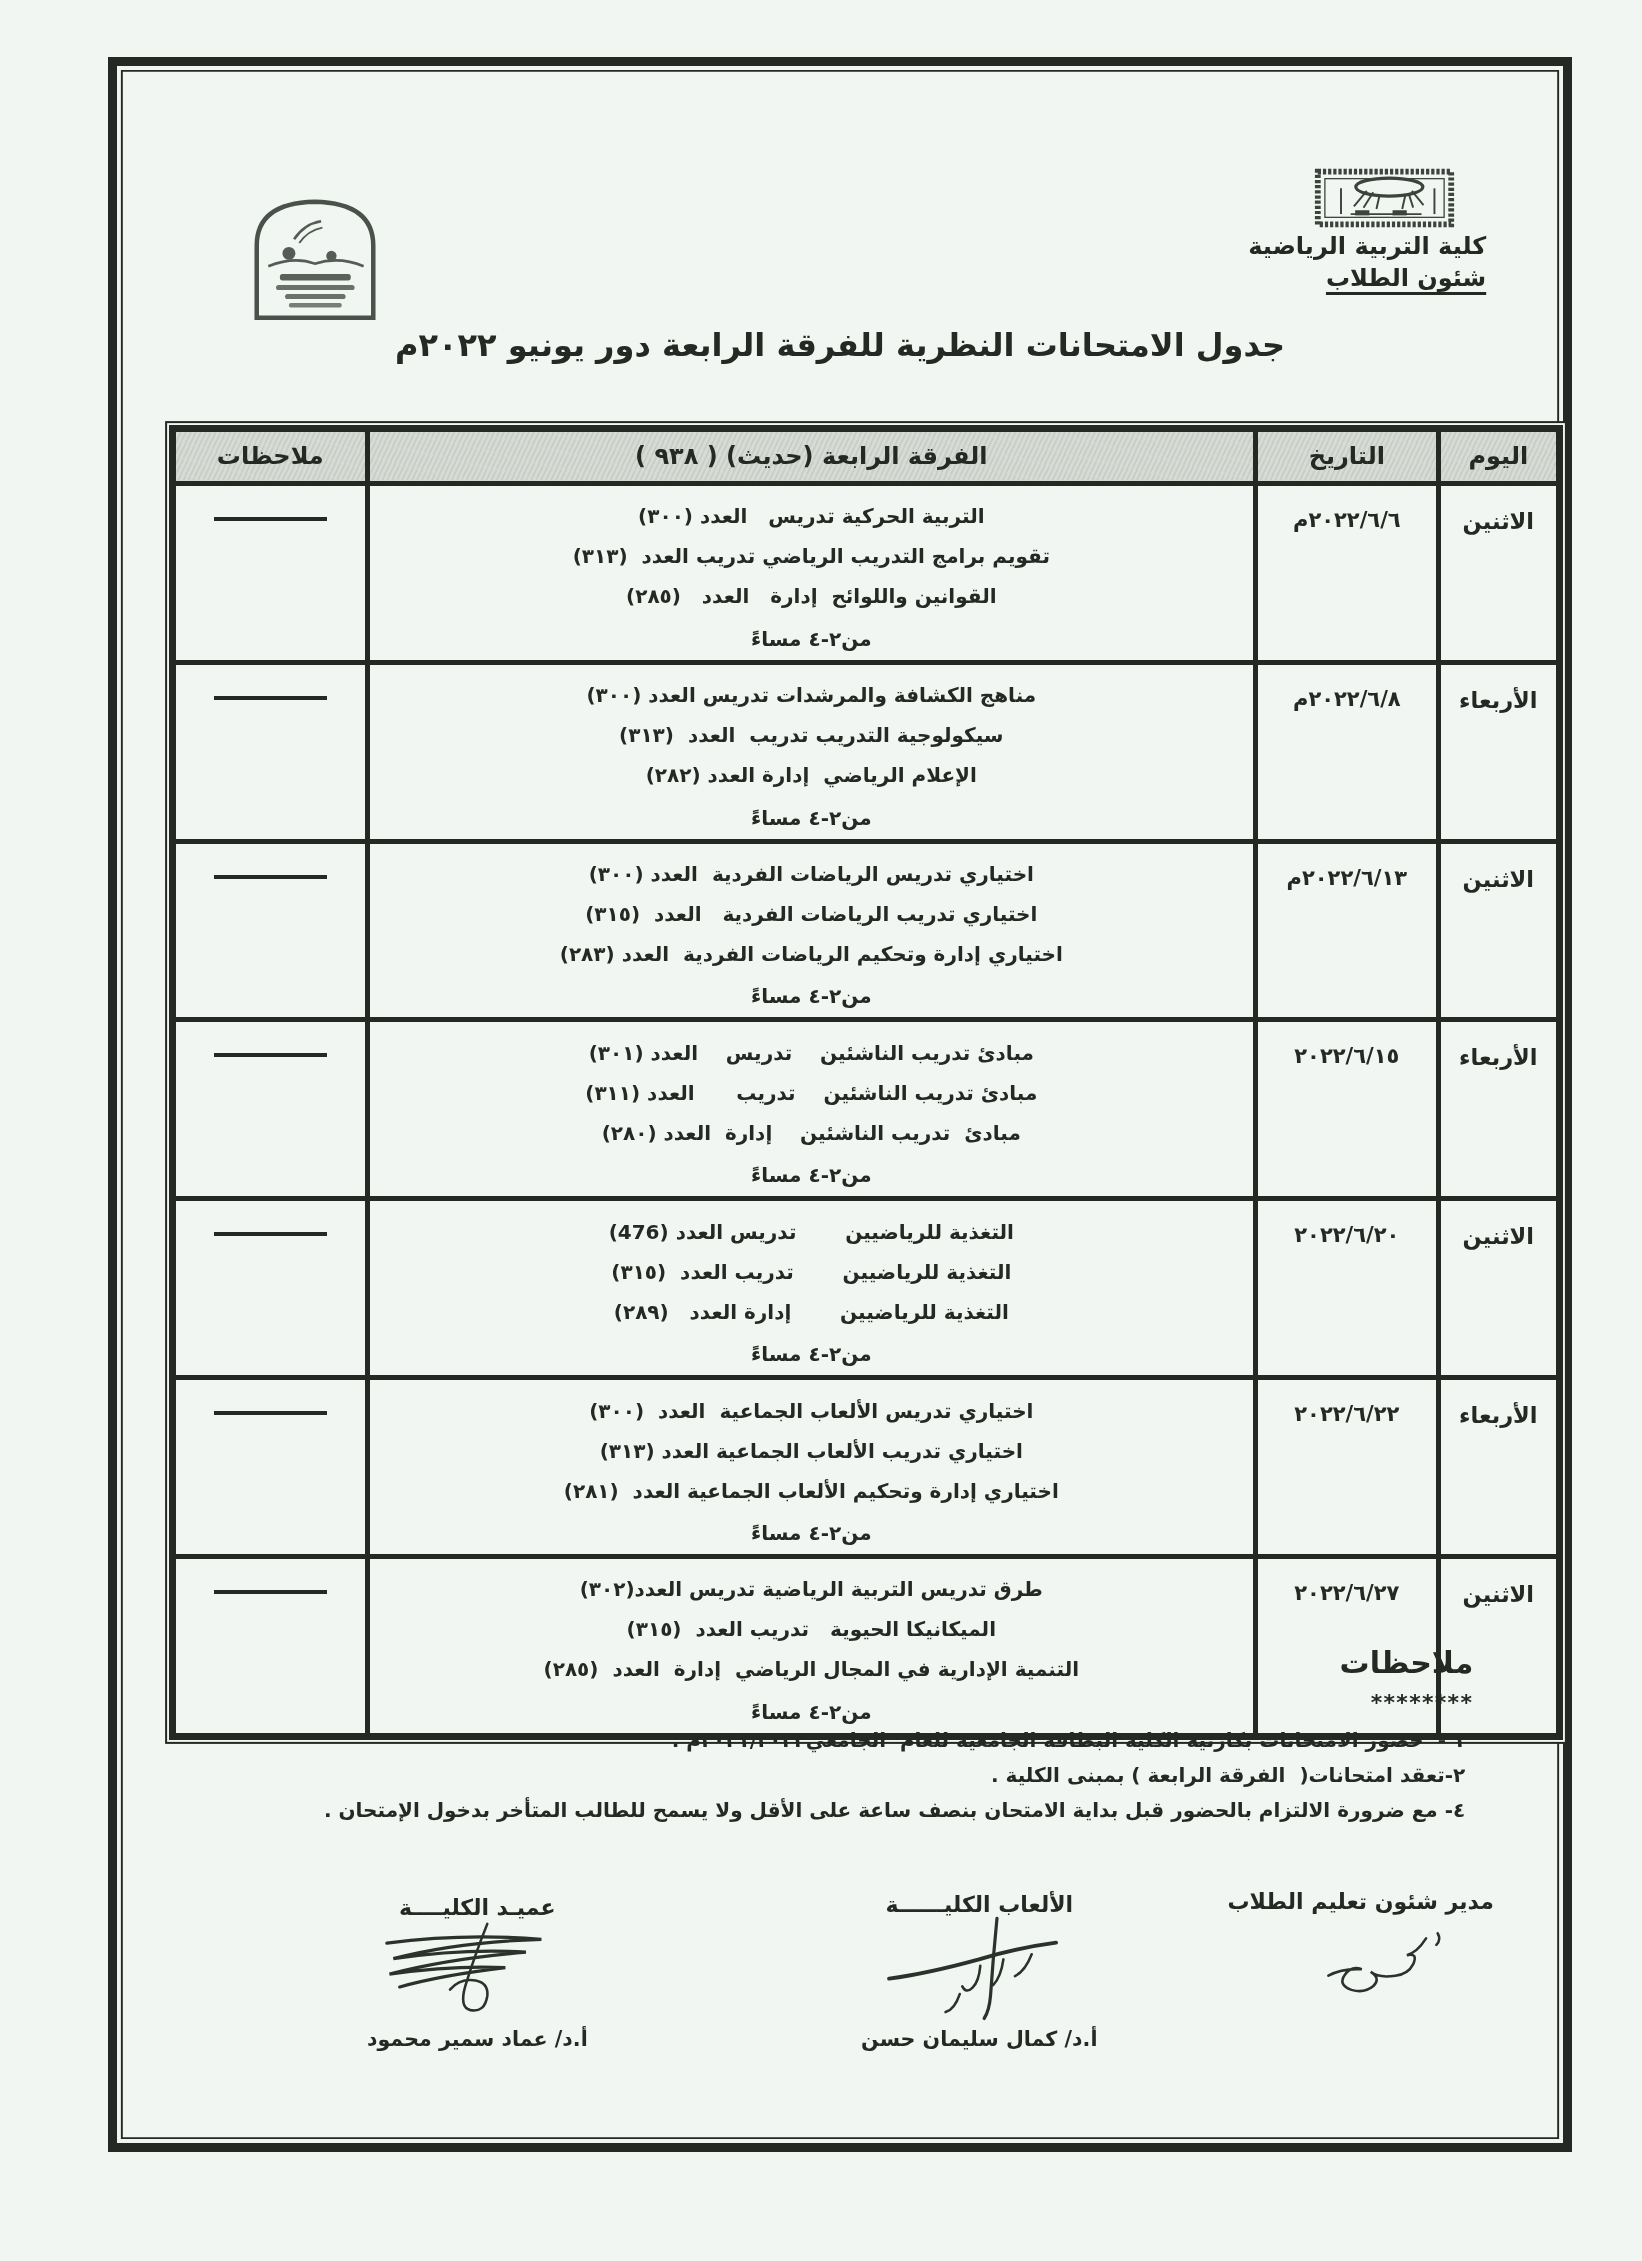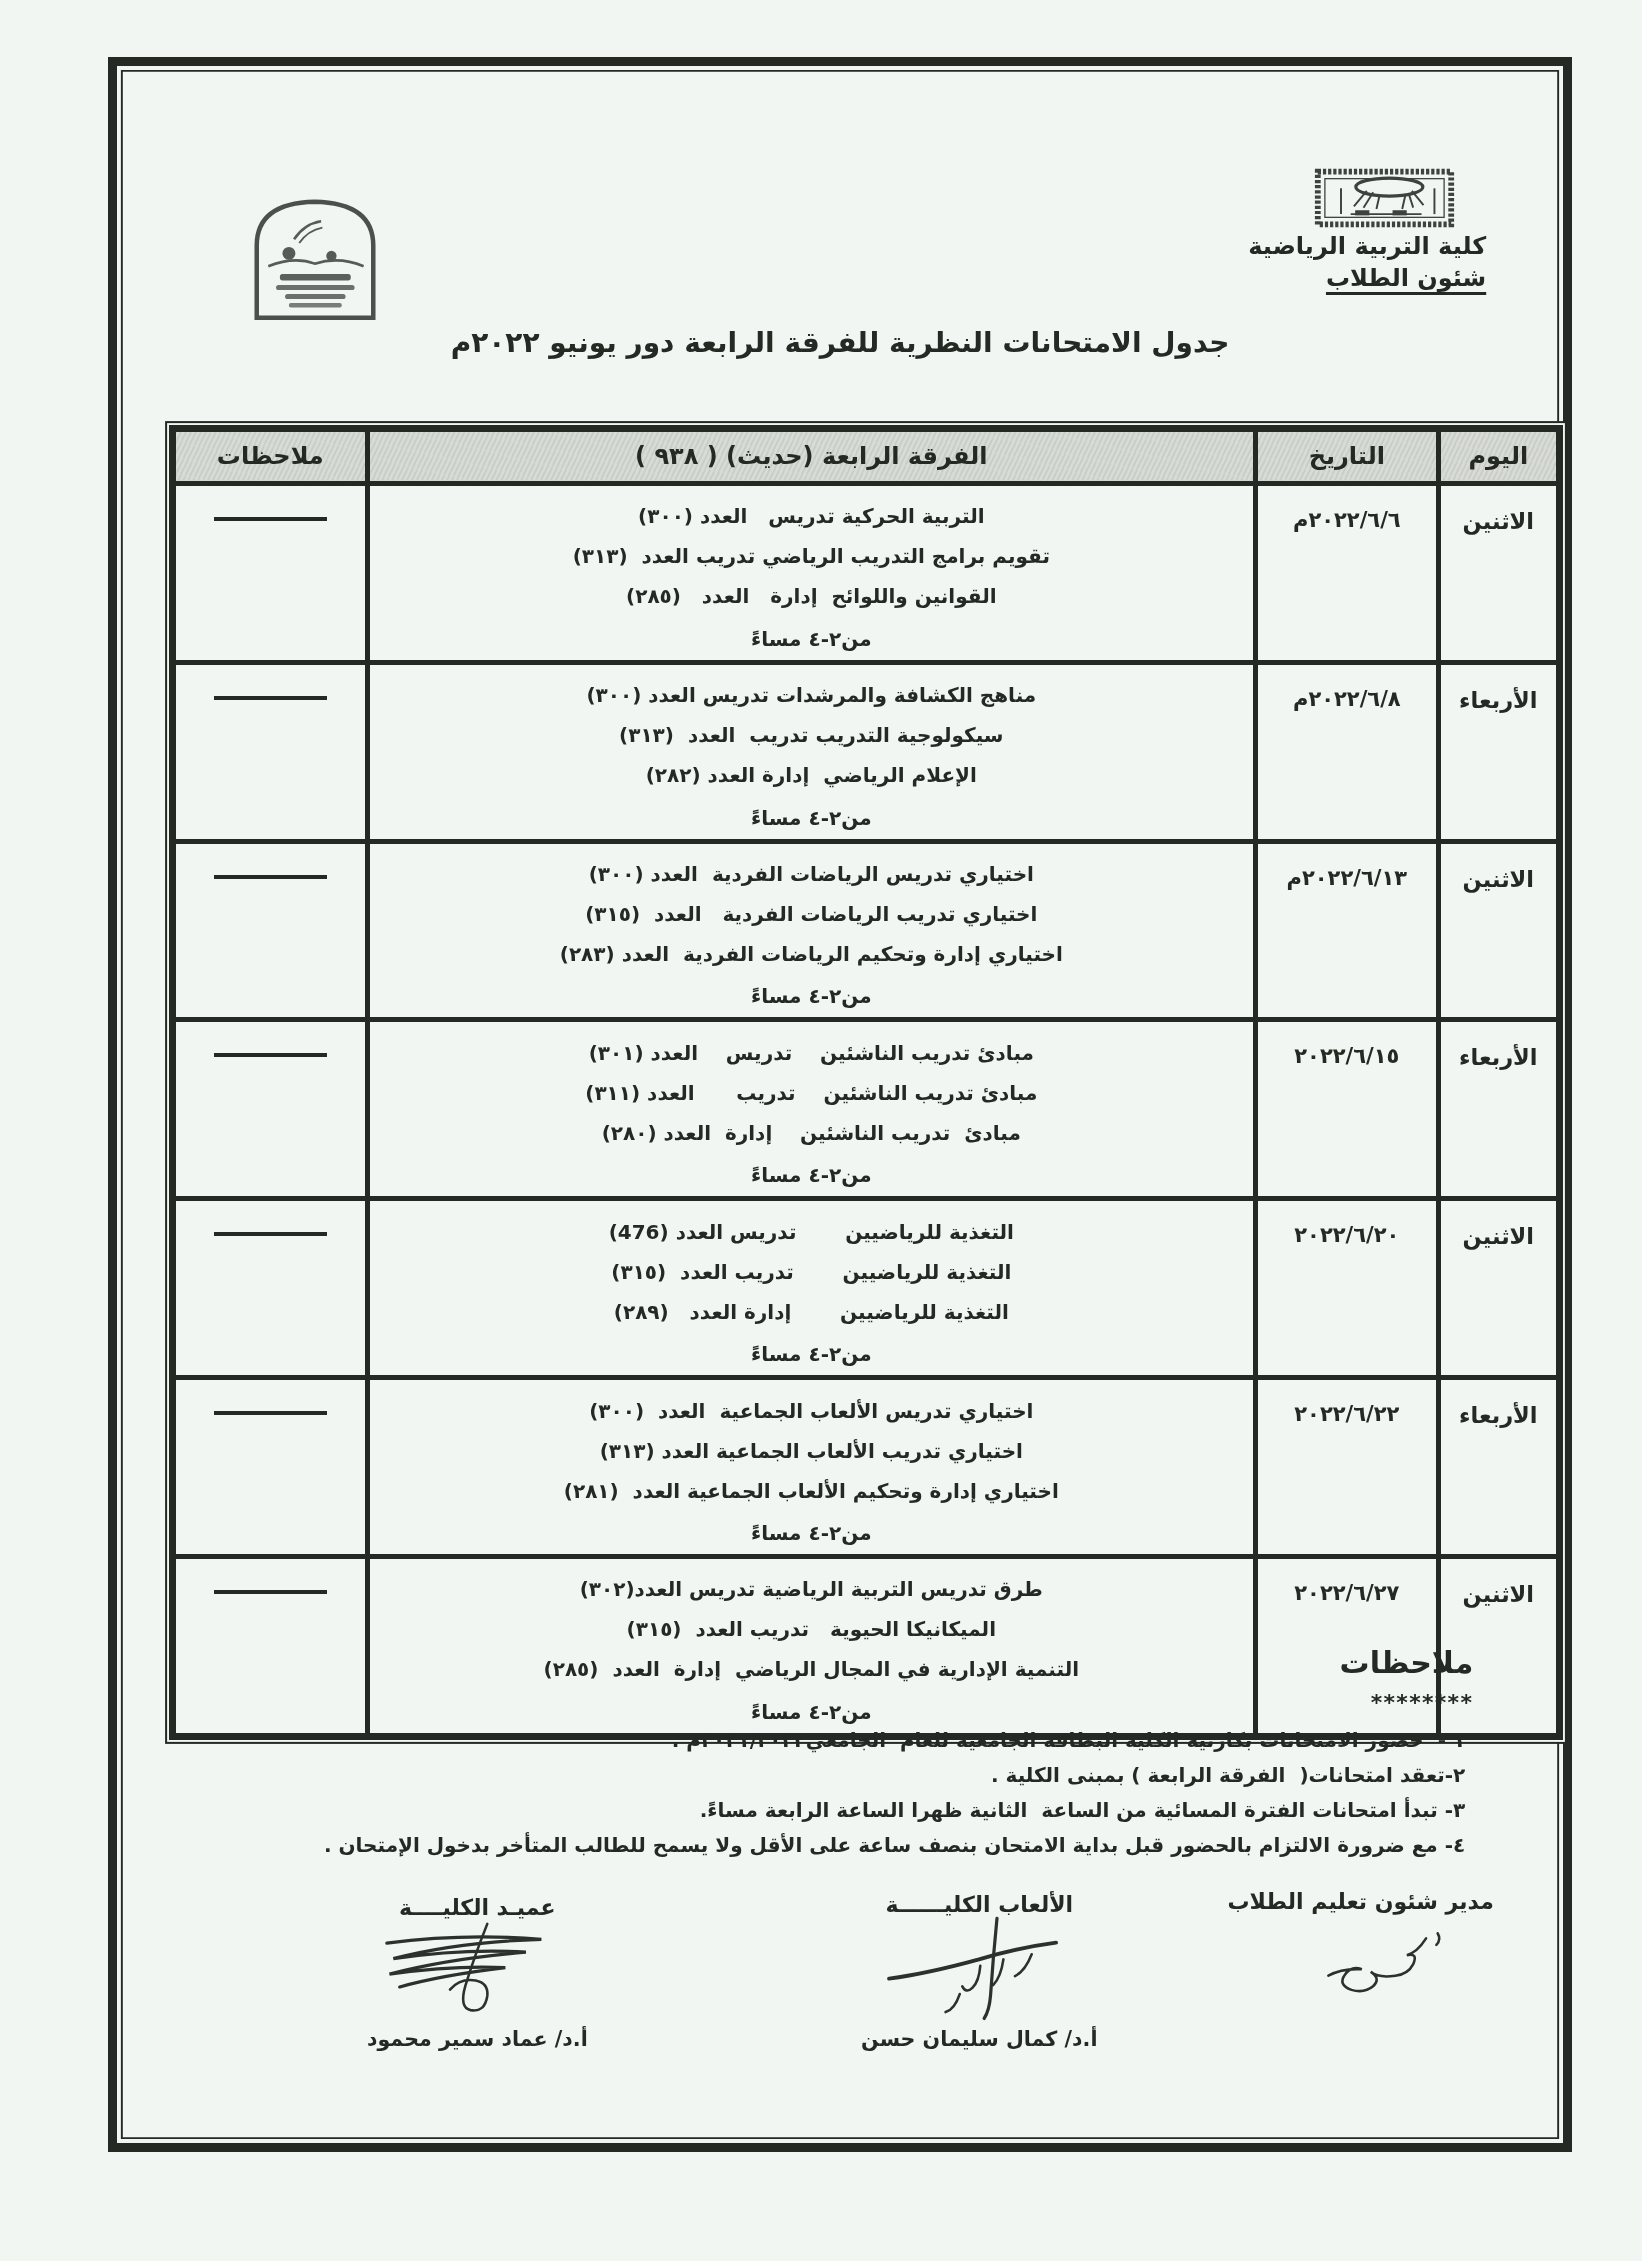--- a/index.html
+++ b/index.html
@@ -27,21 +27,21 @@
 
   
   .stamp-right{position:absolute;right:103px;top:97px;width:139px;height:58px;}
   .org{position:absolute;right:71px;top:160px;width:271px;text-align:right;direction:rtl;}
   .org .l1{font-size:24px;font-weight:bold;letter-spacing:0;}
   .org .l2{font-size:24px;font-weight:bold;text-decoration:underline;text-underline-offset:6.4px;text-decoration-thickness:2.6px;margin-top:3.9px;}
   .seal-left{position:absolute;left:126px;top:122px;width:132px;height:129px;}
 
   
   .title{position:absolute;left:0;right:0;top:254px;text-align:center;direction:rtl;}
-  .title .t1{font-size:28px;font-weight:bold;text-align:center;}
+  .title .t1{font-size:32px;font-weight:bold;text-align:center;}
   .title .t2{font-size:26.4px;font-weight:bold;margin-top:6.4px;}
 
   
   table.sched{
     position:absolute;left:46px;top:353px;
     width:1386px;height:1182px;
     border-collapse:collapse;
     direction:rtl;
     table-layout:fixed;
   }
@@ -239,21 +239,20 @@
             </td>
       </tr>
     </tbody>
       </table>
 
     <div class="notes-head">ملاحظات</div>
     <div class="notes-stars">********</div>
     <div class="notes-list">
       <div class="n">١ -  حضور الامتحانات بكارنيه الكلية البطاقة الجامعية للعام  الجامعي٢٠٢١/٢٠٢٢م .</div>
       <div class="n">٢-تعقد امتحانات(  الفرقة الرابعة ) بمبنى الكلية .</div>
-      <div class="n">٣- تبدأ امتحانات الفترة المسائية من الساعة  الثانية ظهرا الساعة الرابعة مساءً.</div>
       <div class="n">٤- مع ضرورة الالتزام بالحضور قبل بداية الامتحان بنصف ساعة على الأقل ولا يسمح للطالب المتأخر بدخول الإمتحان .</div>
     </div>
 
     <div class="sig sig-right">
       <div class="s-title">مدير شئون تعليم الطلاب</div>
       <svg class="scribble" width="193" height="90" viewBox="0 0 300 140">
         <path d="M252 38 q-14 22 -30 26 q18 -4 10 14 q-8 16 -28 18 q-26 4 -38 -6 q16 10 4 22 q-14 12 -34 6 q-22 -8 -10 -24 q10 -14 26 -8 q-30 -2 -52 10" fill="none" stroke="#2b312b" stroke-width="4" stroke-linecap="round"></path>
         <path d="M270 30 q6 10 -2 18" fill="none" stroke="#2b312b" stroke-width="4" stroke-linecap="round"></path>
       </svg>
     </div>

